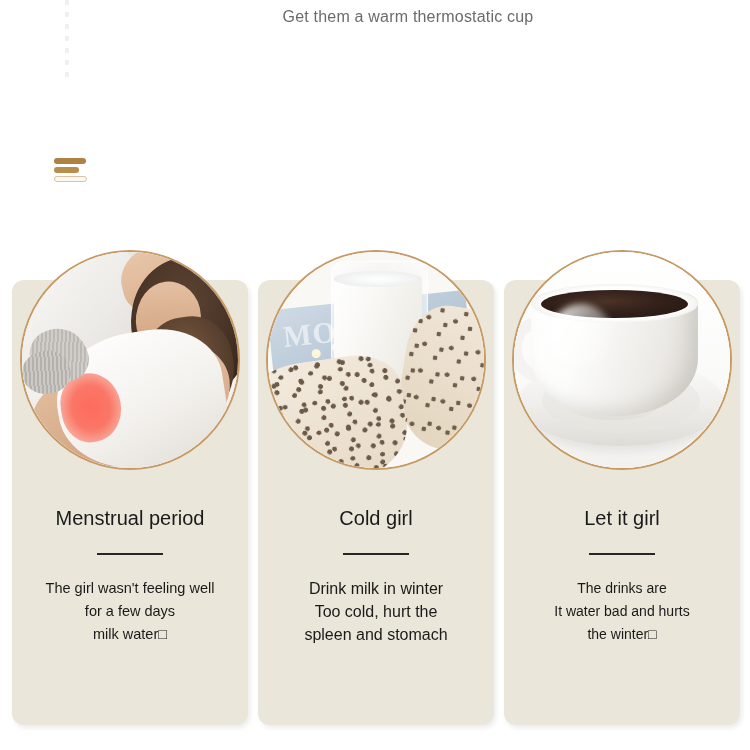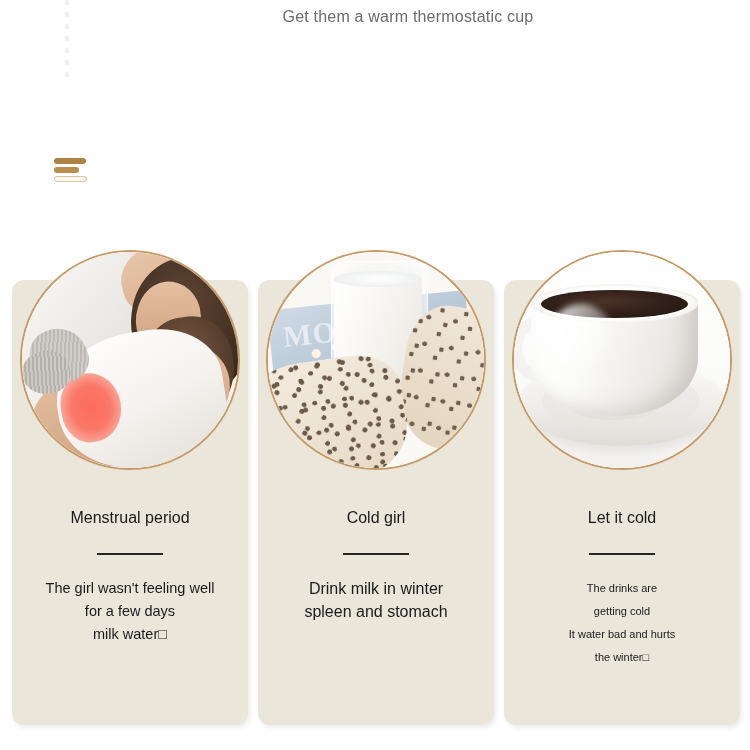--- a/index.html
+++ b/index.html
@@ -115,40 +115,40 @@
   
   .card-text {
     position: absolute;
     left: 0;
     top: 255px;
     width: 236px;
     text-align: center;
     color: #1b1b1b;
   }
   .card-title {
-    font-size: 16px;
+    font-size: 20px;
     font-weight: 400;
     line-height: 26px;
     color: #1a1a1a;
   }
   .divider {
     width: 66px;
     height: 2px;
     background: #262626;
     margin: 22px auto 22px auto;
   }
   .card-desc {
     line-height: 21px;
     color: #1a1a1a;
     font-weight: 400;
     padding: 0 2px;
   }
   .size-sm .card-desc { font-size: 14.5px; line-height: 23px; }
   .size-md .card-desc { font-size: 16px;   line-height: 23px; }
-  .size-lg .card-desc { font-size: 11px; line-height: 23px; }
+  .size-lg .card-desc { font-size: 14px; line-height: 23px; }
 
   
   .img-bed { background: #e9e7e4; }
   .bed-sheet-left {
     position: absolute; left: -6%; top: -4%; width: 62%; height: 70%;
     background: linear-gradient(135deg,#fbfbfa 0%,#eceae6 60%,#dedbd6 100%);
     border-radius: 12% 30% 18% 8%;
     transform: rotate(-4deg);
   }
   .bed-sheet-bottom {
@@ -429,20 +429,21 @@
         <div class="mk-glass-base"></div>
         <div class="mk-lace-r"></div>
         <div class="mk-lace-l"></div>
       </div>
     </div>
     <div class="card-text">
       <div class="card-title">Cold girl</div>
       <div class="divider"></div>
       <div class="card-desc">
         <div>Drink milk in winter</div>
+        <div>Too cold, hurt the</div>
         <div>spleen and stomach</div>
       </div>
     </div>
   </div>
 
   <div class="card size-lg">
     <div class="card-body"></div>
     <div class="photo">
       <div class="scene img-cup">
         <div class="cp-bg"></div>
@@ -450,24 +451,23 @@
         <div class="cp-saucer-well"></div>
         <div class="cp-handle"></div>
         <div class="cp-foot"></div>
         <div class="cp-body"></div>
         <div class="cp-rim"></div>
         <div class="cp-coffee"></div>
         <div class="cp-gloss"></div>
       </div>
     </div>
     <div class="card-text">
-      <div class="card-title">Let it cold</div>
+      <div class="card-title">Let it girl</div>
       <div class="divider"></div>
       <div class="card-desc">
         <div>The drinks are</div>
-        <div>getting cold</div>
         <div>It water bad and hurts</div>
         <div>the winter□</div>
       </div>
     </div>
   </div>
 
 </div>
 
 </body></html>

